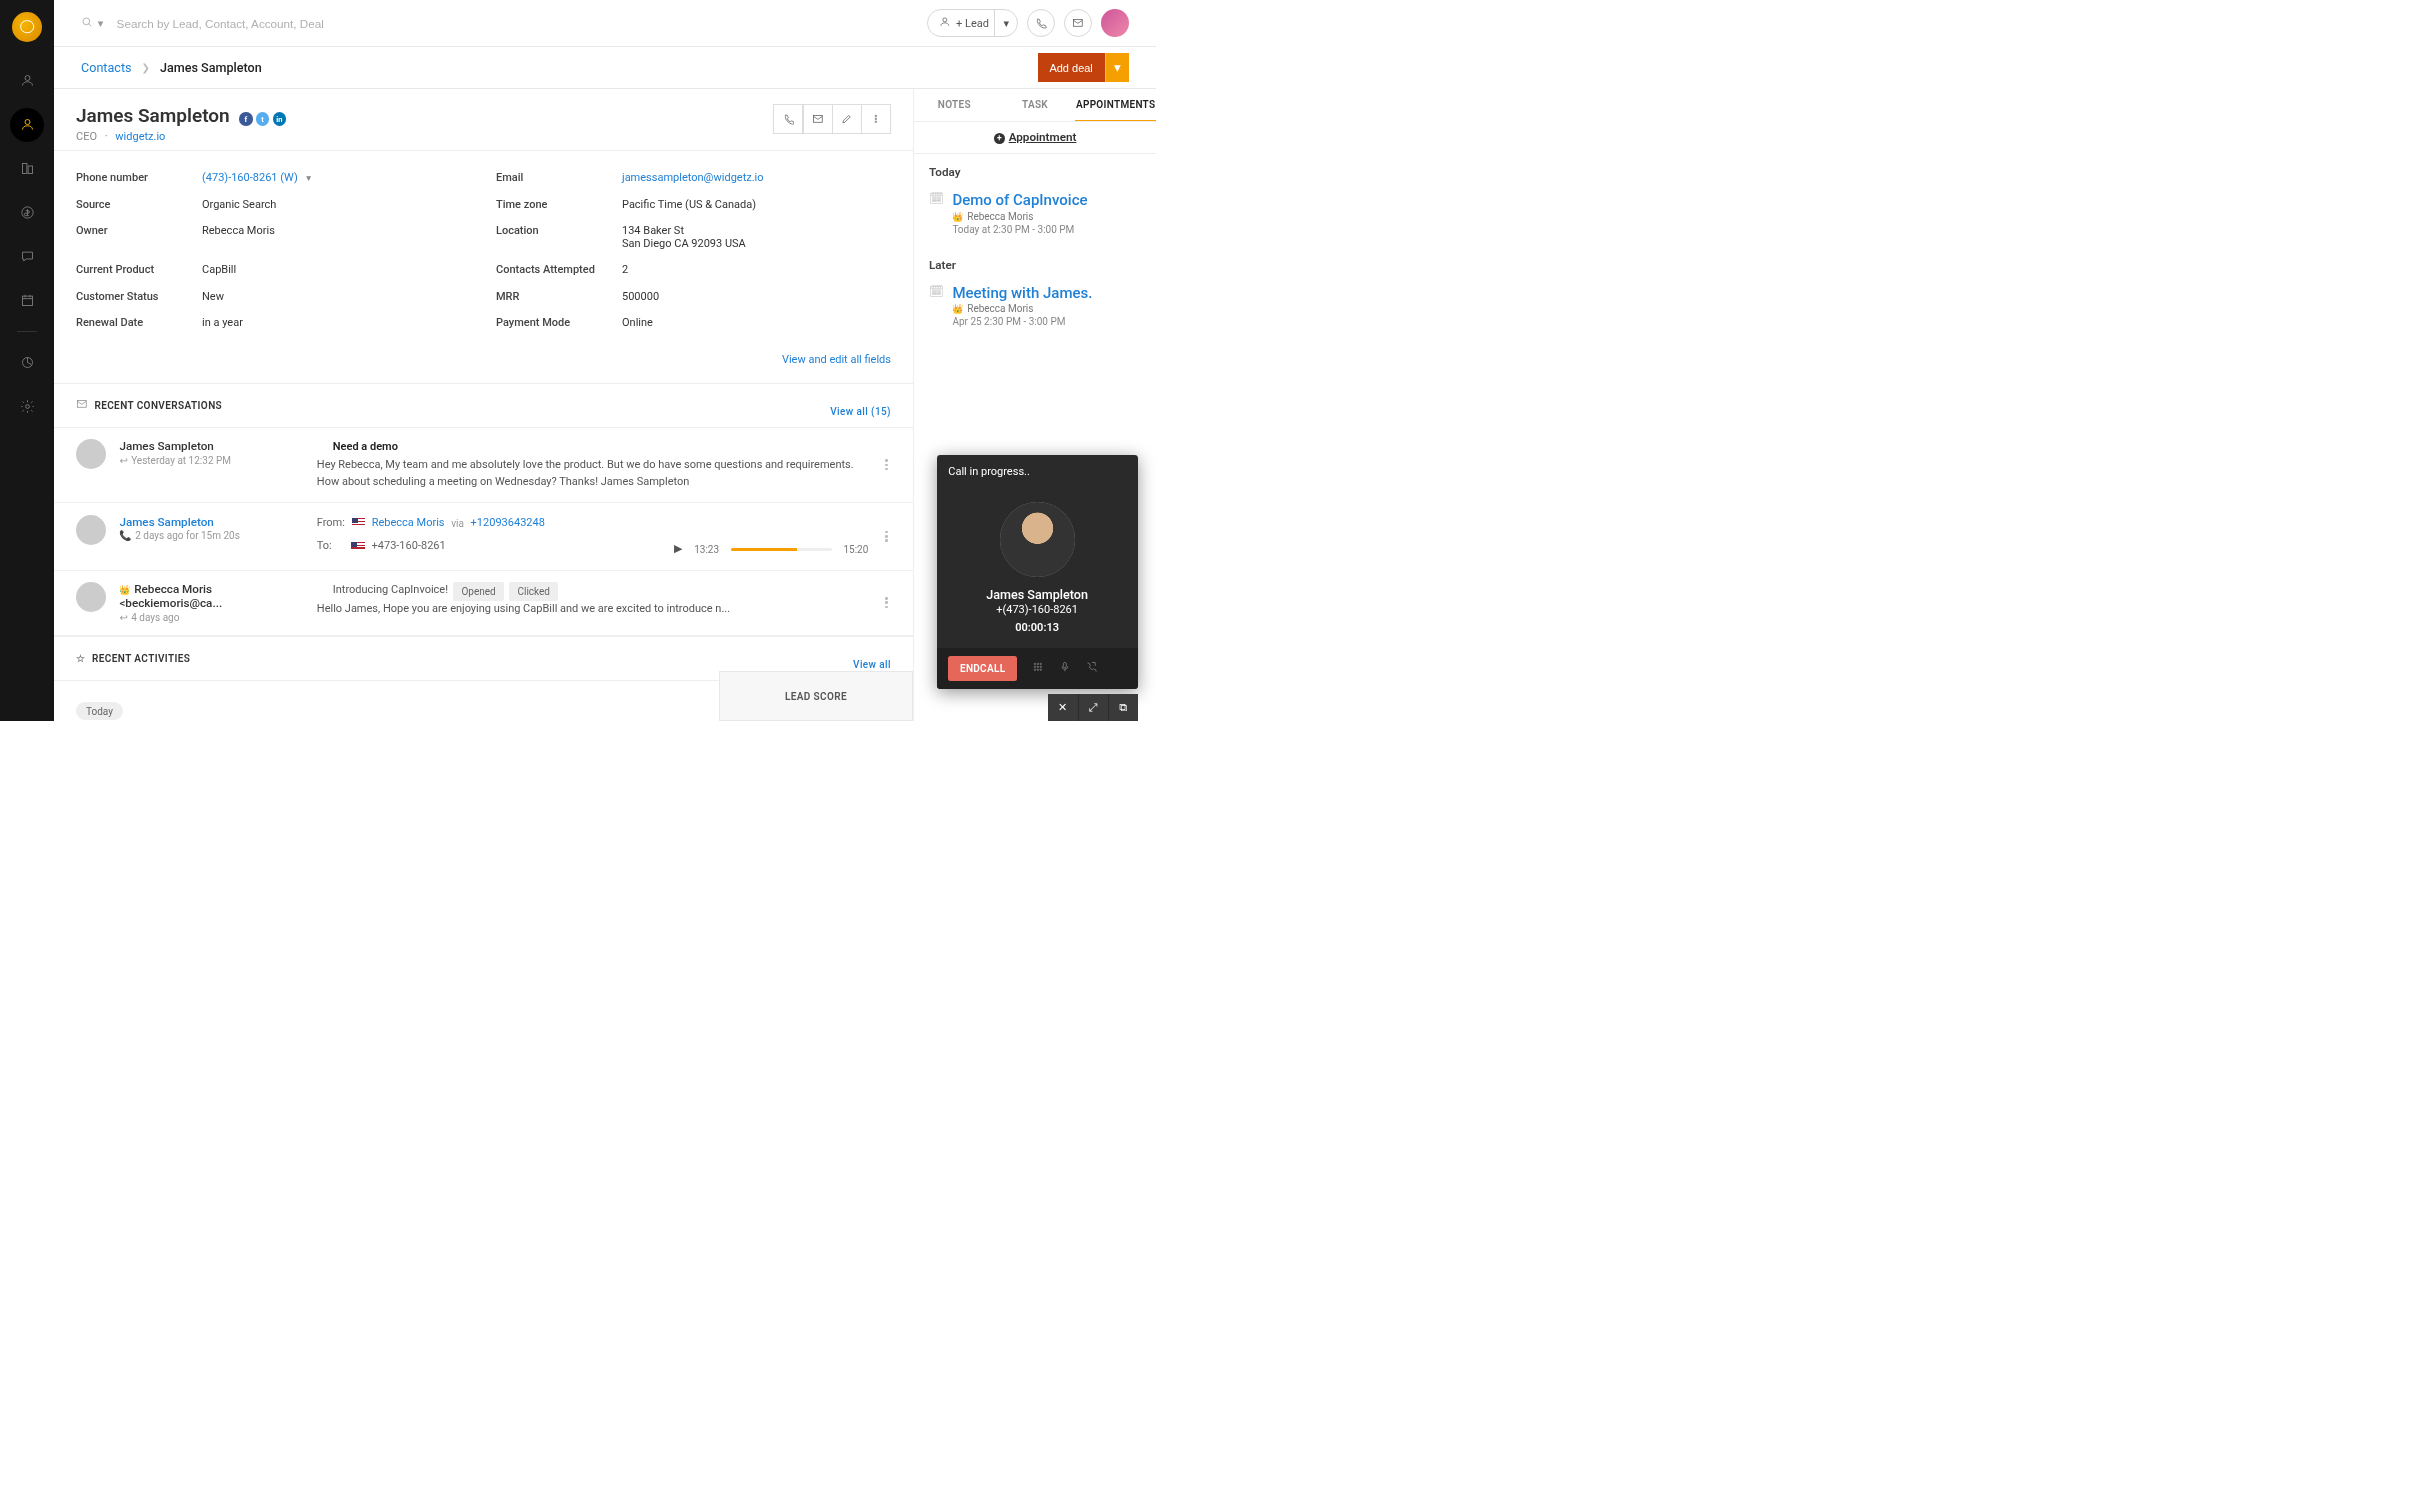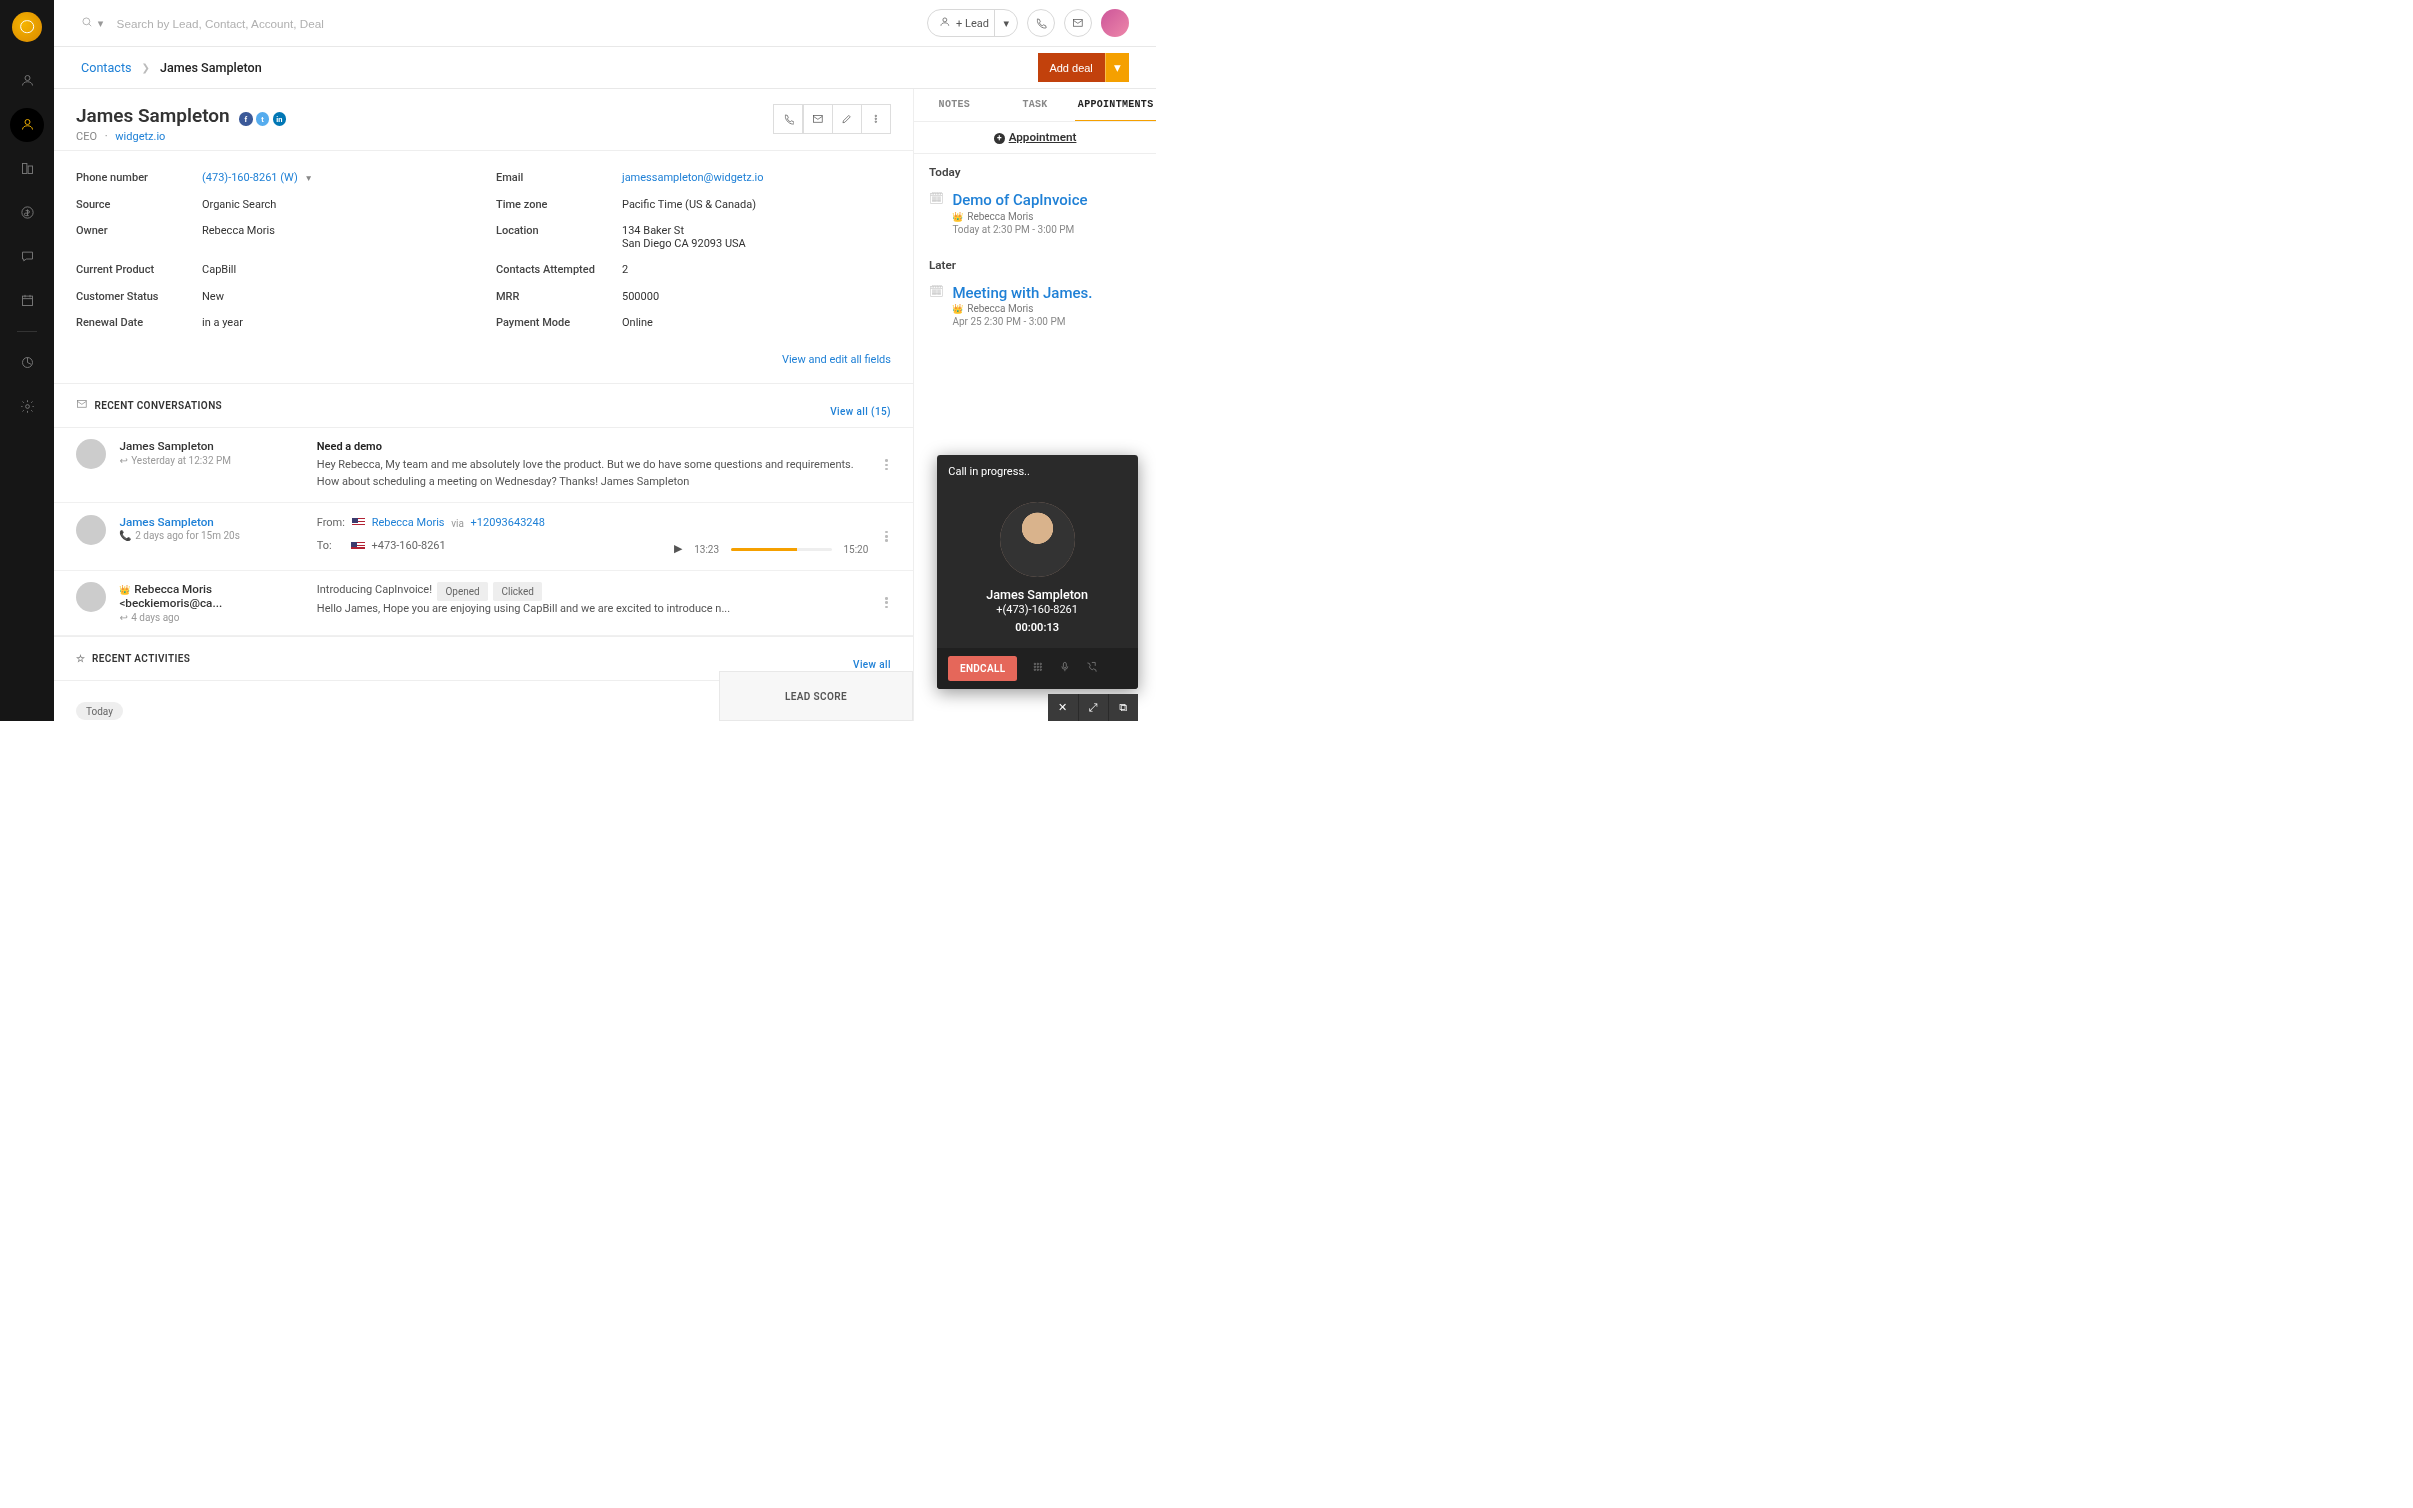--- a/index.html
+++ b/index.html
@@ -80,42 +80,42 @@
 .sectionhdr { padding: 10px 22px; border-top: 0.8px solid #eee; border-bottom: 0.8px solid #eee; display: flex; align-items: center; font-size: 10px; font-weight: 600; letter-spacing: 0.4px; color: #333; }
 .sectionhdr .icon { margin-right: 6.7px; color: #888; }
 .sectionhdr .viewall { margin-left: auto; color: #1f80d6; font-weight: 500; font-size: 10px; margin-top: 12px; }
 .conv { display: flex; padding: 11.7px 22px; border-bottom: 0.8px solid #f0f0f0; gap: 13.4px; }
 .conv .av { width: 30px; height: 30px; border-radius: 50%; background: #ccc; flex-shrink: 0; }
 .conv-left { width: 184px; flex-shrink:0; }
 .conv-name { font-weight: 500; color: #333; font-size: 11.7px; }
 .conv-name.link { color: #1f80d6; }
 .conv-meta { font-size: 10px; color: #999; margin-top: 1.7px; display: flex; align-items: center; gap: 3.4px; }
 .conv-body { flex: 1; font-size: 11px; color: #555; line-height: 1.5; }
-.conv-title { font-weight: 600; color: #222; margin-bottom: 1.7px; }
+.conv-title { font-weight: 600; color: #222; margin-bottom: 1.7px; margin-left: 16px; }
 .conv-more { color: #bbb; cursor: pointer; padding: 3.4px; display:flex; flex-direction:column; gap:1.7px; align-self:center;}
 .conv-more span{width:2.5px;height:2.5px;background:#bbb;border-radius:50%;}
 .from-line { font-size: 11px; color: #666; display: flex; align-items: center; gap: 6.7px; margin-bottom: 3.4px; }
 .from-line .who { color: #1f80d6; }
 .from-line .via { color: #999; font-size: 10px; }
 .flag { width: 13.4px; height: 9.2px; background: linear-gradient(to bottom, #b22234 0%, #b22234 15%, #fff 15%, #fff 30%, #b22234 30%, #b22234 45%, #fff 45%, #fff 60%, #b22234 60%, #b22234 75%, #fff 75%); position: relative; display:inline-block;}
 .flag::before { content:''; position:absolute; top:0; left:0; width:5.9px; height:5px; background:#3c3b6e;}
 .player { display: flex; align-items: center; gap: 11.7px; margin-left:auto; }
 .player .play { cursor: pointer; }
 .player .bar { width: 101px; height: 3.4px; background: #eee; border-radius: 1.7px; position: relative; overflow: hidden; }
 .player .bar::before { content:''; position:absolute; top:0; left:0; height:100%; width:66%; background:#f5a000;}
 .player .t { font-size: 10px; color: #777; }
 .convrow2 { display:flex; align-items:flex-end; gap:11.7px;}
 .convcol{display:flex;flex-direction:column;gap:3.4px;}
 .chip { background: #eee; padding: 1.7px 8.4px; border-radius: 1.7px; font-size: 10px; color: #666; margin-left: 5px; }
 .crown { color: #f5a000; font-size: 9.2px; margin-right: 3.4px; }
 
 
 .main-right { width: 243px; border-left: 0.8px solid #eee; padding: 0; }
 .tabs { display: flex; border-bottom: 0.8px solid #eee; }
-.tab { flex: 1; text-align: center; padding: 10px 0; font-size: 10px; font-weight: 600; letter-spacing: 0.3px; color: #888; cursor: pointer; font-family: Liberation Mono, monospace; }
+.tab { flex: 1; text-align: center; padding: 10px 0; font-size: 10px; font-weight: 600; letter-spacing: 0.3px; color: #888; cursor: pointer; }
 .tab.active { color: #222; border-bottom: 1.7px solid #f5a000; }
 .addappt { text-align: center; padding: 8.4px 0; font-size: 11.7px; font-weight: 600; border-bottom: 0.8px solid #eee; cursor: pointer; text-decoration: underline; }
 .addappt .plus { display:inline-flex; width:11.7px; height:11.7px; border-radius:50%; background:#333; color:#fff; align-items:center; justify-content:center; font-size:8.4px; margin-right:3.4px; }
 .grouplbl { font-size: 11.7px; font-weight: 600; color: #444; padding: 11.7px 15px 5px; }
 .appt { display: flex; gap: 8.4px; padding: 6.7px 15px 11.7px; }
 .appt .cal { color: #bbb; font-size: 11.7px; width: 15px; }
 .appt-title { color: #1f80d6; font-weight: 500; font-size: 15px; }
 .appt-who { font-size: 10px; color: #777; margin-top: 1.7px; }
 .appt-time { font-size: 10px; color: #888; margin-top: 1.7px; }
 

